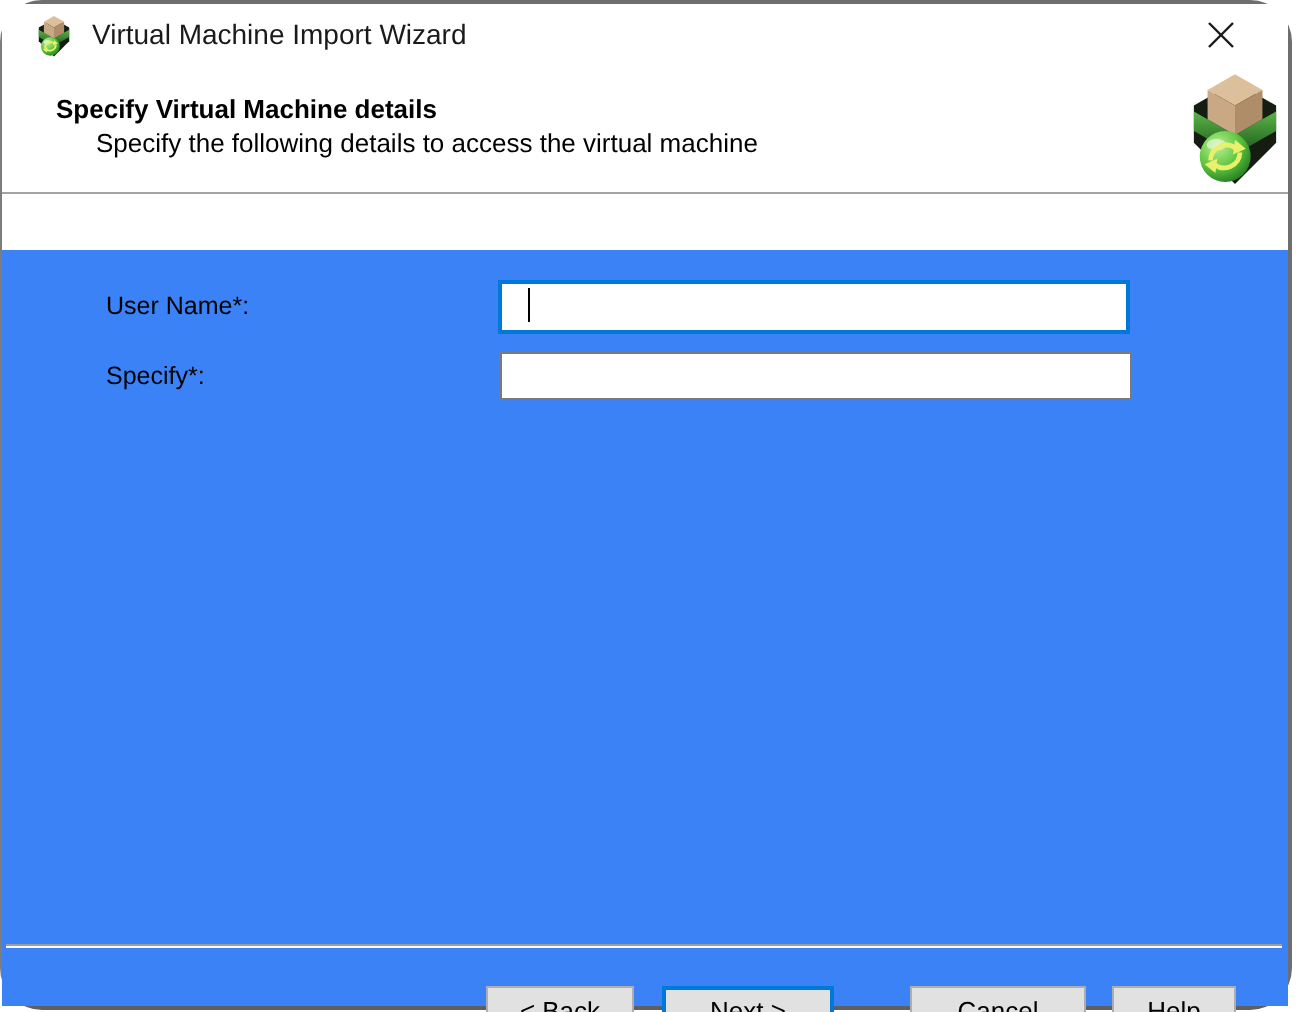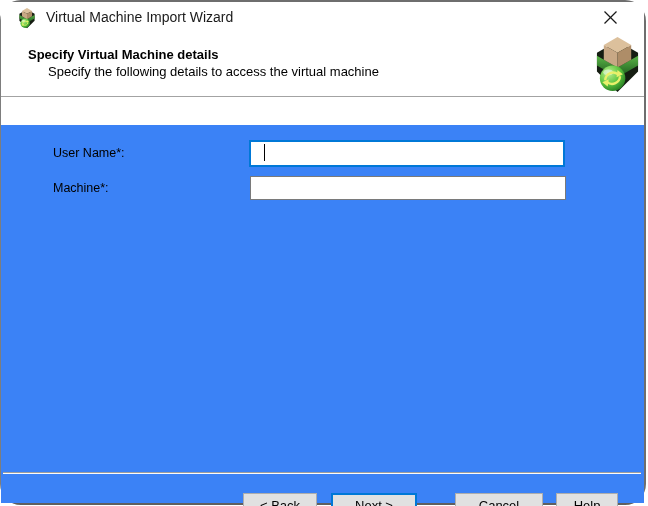--- a/index.html
+++ b/index.html
@@ -113,21 +113,21 @@
     </span>
   </div>
 
   <div class="divider"></div>
 
   <div class="main">
     <label class="lbl lbl-user">User Name*:</label>
     <input class="txt txt-user" type="text" autofocus="" value="" style="">
     <span class="caret"></span>
 
-    <label class="lbl lbl-pass">Machine*:</label>
+    <label class="lbl lbl-pass">Specify*:</label>
     <input class="txt txt-pass" type="password" value="" style="">
 
     <div class="btn-separator"></div>
 
     <button class="btn btn-back">&lt; Back</button>
     <button class="btn btn-next">Next &gt;</button>
     <button class="btn btn-cancel">Cancel</button>
     <button class="btn btn-help">Help</button>
 
     <div class="grip">

